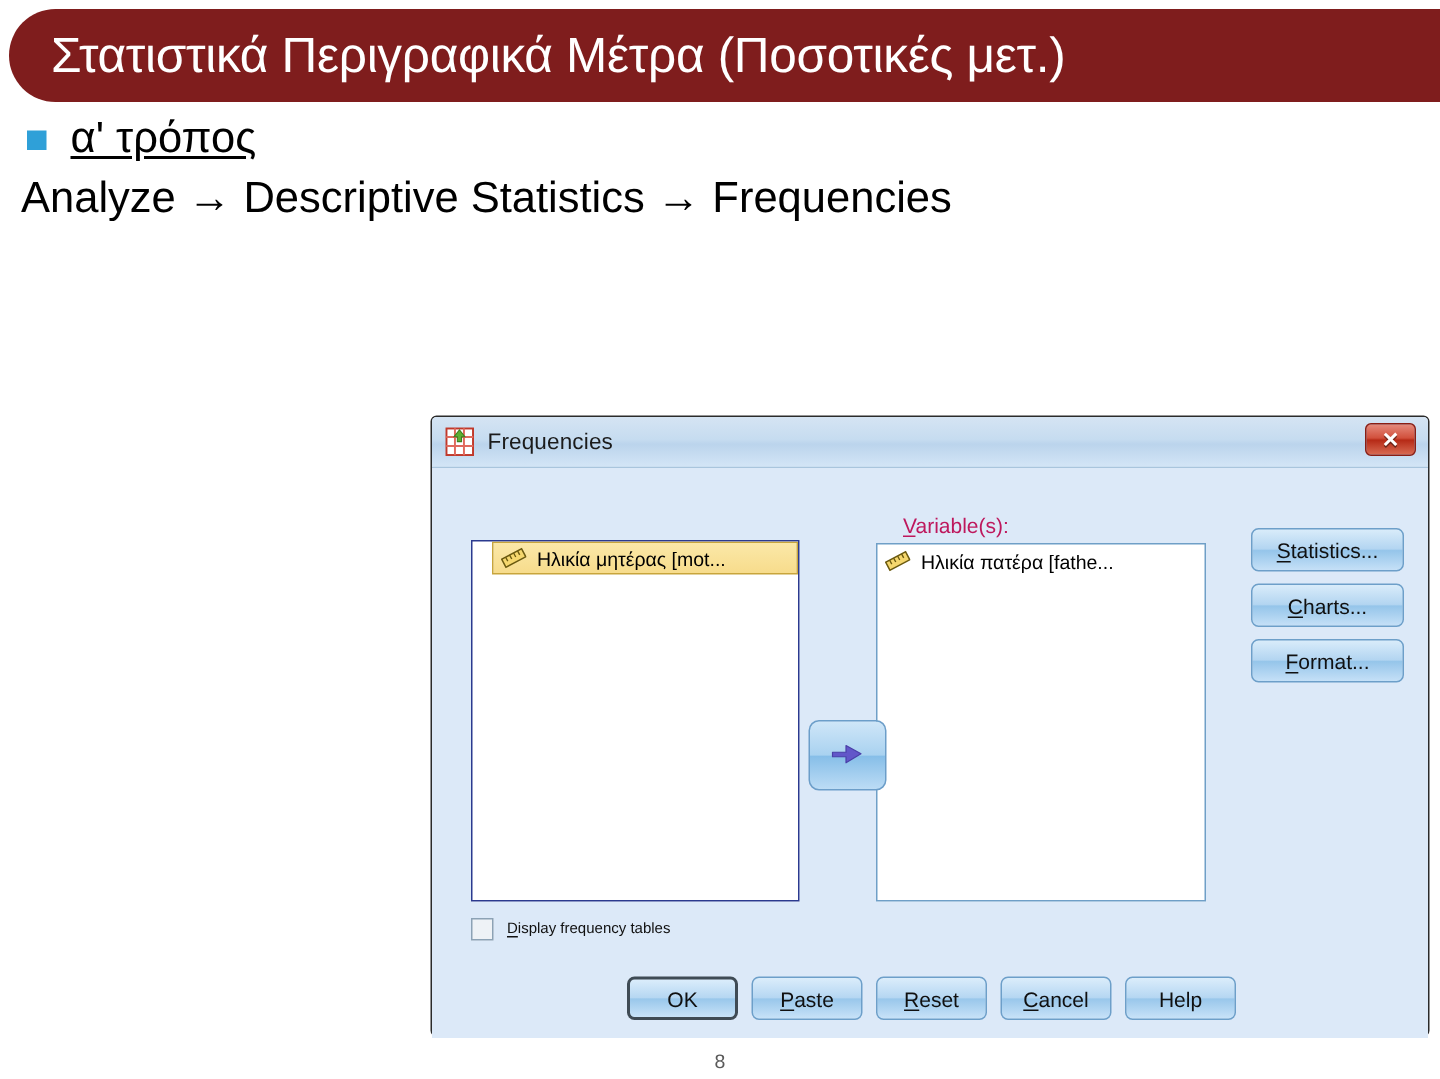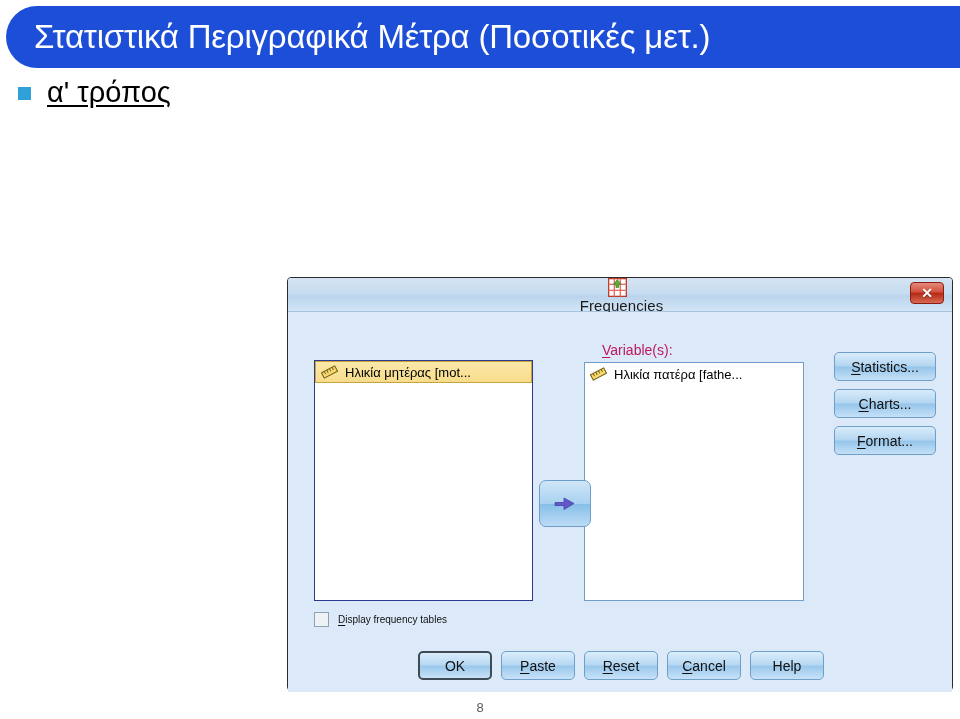--- a/index.html
+++ b/index.html
@@ -16,21 +16,21 @@
     color: #000000;
   }
 
   
   .title-banner {
     position: absolute;
     left: 6px;
     top: 6px;
     width: 954px;
     height: 62px;
-    background: #1d4ed8;
+    background: #7f1d1d;
     border-radius: 32px 0 0 32px;
     box-sizing: border-box;
     display: flex;
     align-items: center;
     padding-left: 28px;
   }
   .title-banner-text {
     color: #ffffff;
     font-size: 33px;
     line-height: 36px;
@@ -88,21 +88,20 @@
   }
   .dialog-titlebar {
     position: relative;
     height: 33px;
     background: linear-gradient(to bottom, #d5e4f3 0%, #c6dcf0 45%, #bbd4ec 55%, #d3e5f6 100%);
     border-radius: 3px 3px 0 0;
     display: flex;
     align-items: center;
     padding: 0 6px 0 9px;
     border-bottom: 1px solid #a9c5dd;
-    flex-direction: column;
   }
   .spss-icon {
     width: 19px;
     height: 19px;
     flex: 0 0 auto;
     margin-right: 9px;
     position: relative;
   }
   .dialog-title-text {
     font-size: 15px;
@@ -145,20 +144,21 @@
     background: #ffffff;
     box-sizing: border-box;
     overflow: hidden;
   }
   .listbox-source {
     left: 26px;
     top: 48px;
     width: 219px;
     height: 241px;
     border: 1px solid #2b3a8f;
+    padding-left: 13px;
   }
   .listbox-target {
     left: 296px;
     top: 50px;
     width: 220px;
     height: 239px;
     border: 1px solid #6f9fc7;
   }
   .list-item {
     display: flex;
@@ -303,20 +303,21 @@
 
 <div class="title-banner">
   <div class="title-banner-text">Στατιστικά Περιγραφικά Μέτρα (Ποσοτικές μετ.)</div>
 </div>
 
 <div class="body-area">
   <div class="bullet-row">
     <div class="bullet-square"></div>
     <div class="bullet-label">α' τρόπος</div>
   </div>
+  <div class="body-line">Analyze → Descriptive Statistics → Frequencies</div>
 </div>
 
 <div class="dialog">
 
   <div class="dialog-titlebar">
     <span class="spss-icon">
       <svg width="19" height="19" viewBox="0 0 19 19">
         <rect x="0.5" y="0.5" width="18" height="18" fill="#ffffff" stroke="#c0392b" stroke-width="1.6"></rect>
         <line x1="0.5" y1="6.3" x2="18.5" y2="6.3" stroke="#e06a5d" stroke-width="1.3"></line>
         <line x1="0.5" y1="12.3" x2="18.5" y2="12.3" stroke="#e06a5d" stroke-width="1.3"></line>

